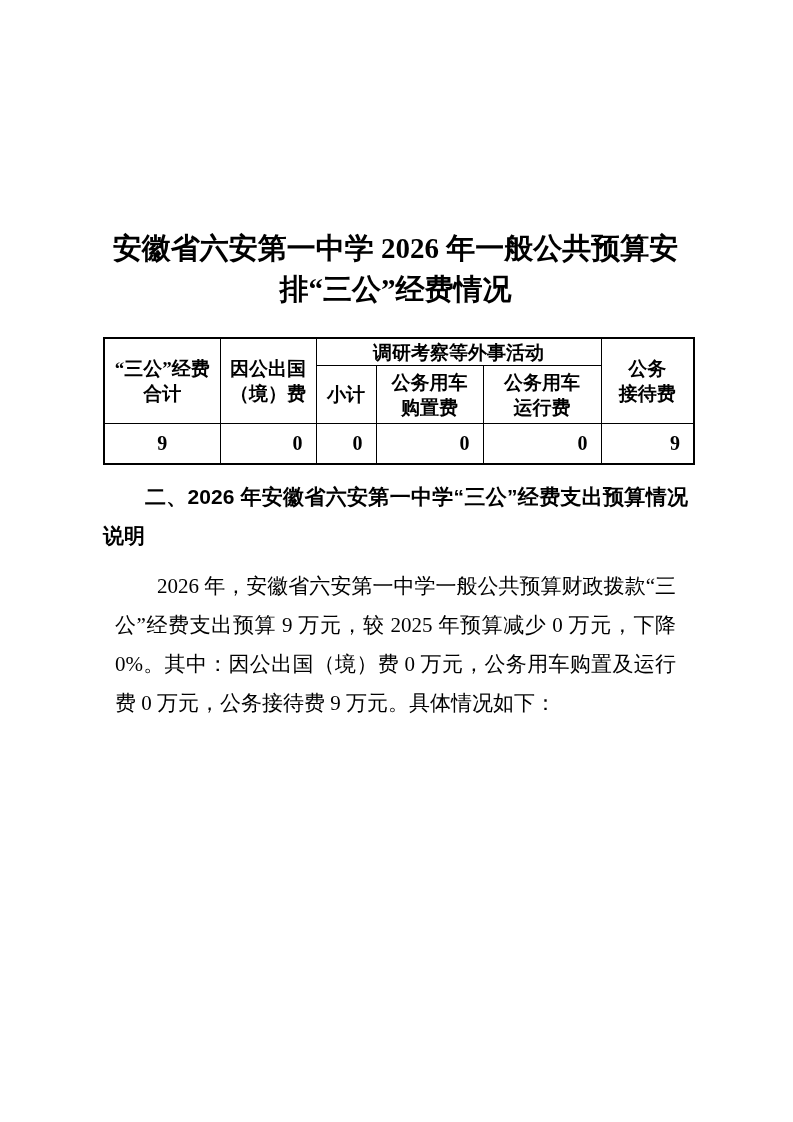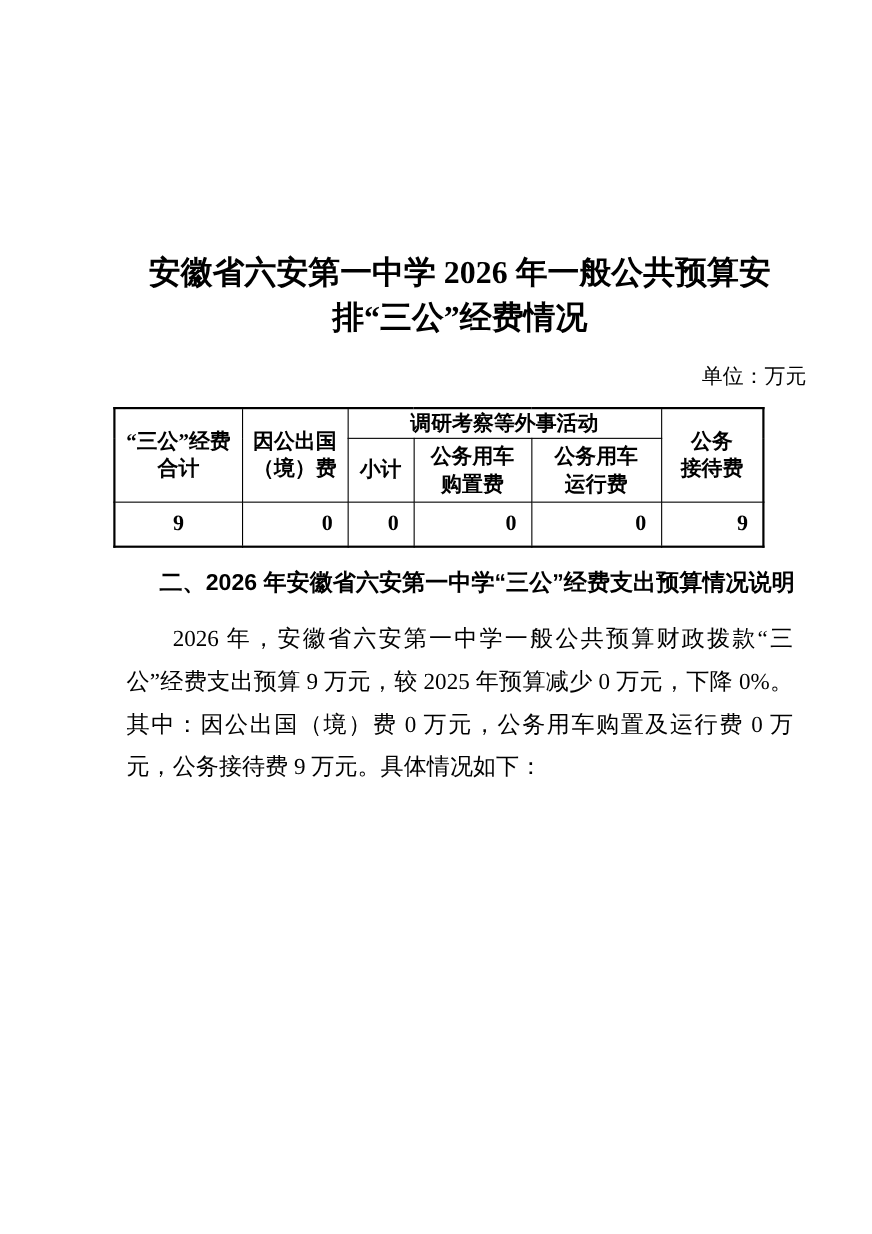--- a/index.html
+++ b/index.html
@@ -11,21 +11,21 @@
     position: relative;
     width: 793px;
     height: 1122px;
     background: #ffffff;
     color: #000000;
     font-family: "Liberation Serif", "DejaVu Serif", serif;
     overflow: hidden;
     box-sizing: border-box;
   }
   .content {
-    padding: 228px 60px 0 103px; 
+    padding: 228px 105px 0 103px; 
   }
   .doc-title {
     font-family: "Liberation Serif", "DejaVu Serif", serif;
     font-weight: bold;
     font-size: 29px;
     line-height: 41px;
     text-align: center;
     margin: 0;
   }
   .section-heading {
@@ -39,21 +39,21 @@
   .section-heading-1 {
     margin-top: 53px;
   }
   .unit-note {
     font-size: 19px;
     line-height: 24px;
     text-align: right;
     margin-top: 21px;
   }
   table.budget-table {
-    margin-top: 15px;
+    margin-top: 27px;
     width: 590px;
     border-collapse: collapse;
     table-layout: fixed;
     border: 2px solid #000;
   }
   table.budget-table th,
   table.budget-table td {
     border: 1.5px solid #000;
     padding: 0;
     font-weight: bold;
@@ -101,21 +101,20 @@
 </style>
 </head>
 <body>
 
 <div class="page">
   <div class="content">
 
     <h1 class="doc-title">安徽省六安第一中学 2026 年一般公共预算安排“三公”经费情况</h1>
 
 
-    <div class="unit-note">单位：万元</div>
 
     <table class="budget-table">
       <colgroup>
         <col style="width:116px">
         <col style="width:96px">
         <col style="width:60px">
         <col style="width:107px">
         <col style="width:118px">
         <col style="width:93px">
       </colgroup>

